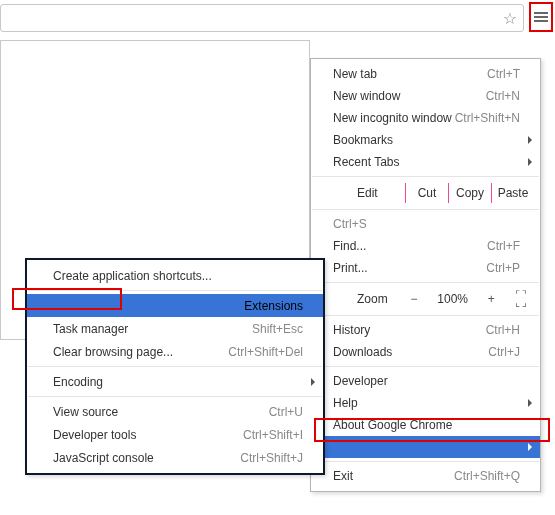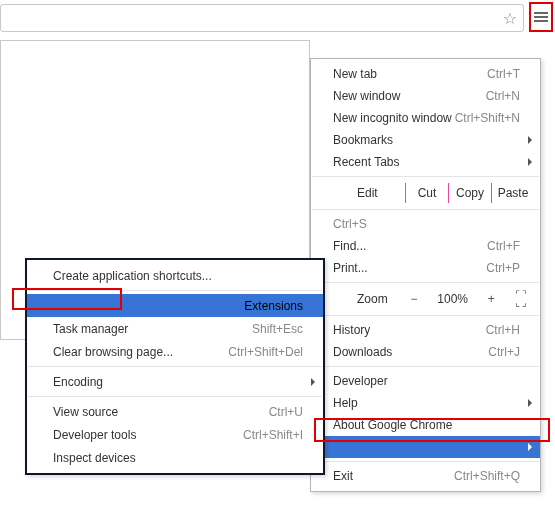--- a/index.html
+++ b/index.html
@@ -237,18 +237,19 @@
   <div class="sep"></div>
   <div class="menu-item">
     <span class="menu-label">View source</span>
     <span class="shortcut">Ctrl+U</span>
   </div>
   <div class="menu-item">
     <span class="menu-label">Developer tools</span>
     <span class="shortcut">Ctrl+Shift+I</span>
   </div>
   <div class="menu-item">
-    <span class="menu-label">Inspect devices</span>
+    <span class="menu-label">JavaScript console</span>
+    <span class="shortcut">Ctrl+Shift+J</span>
   </div>
 </div>
 
 <div class="highlight-box" style="top:288px; left:12px; width:110px; height:22px;"></div>
 <div class="highlight-box" style="top:418px; left:314px; width:236px; height:24px;"></div>
 
 </body></html>

